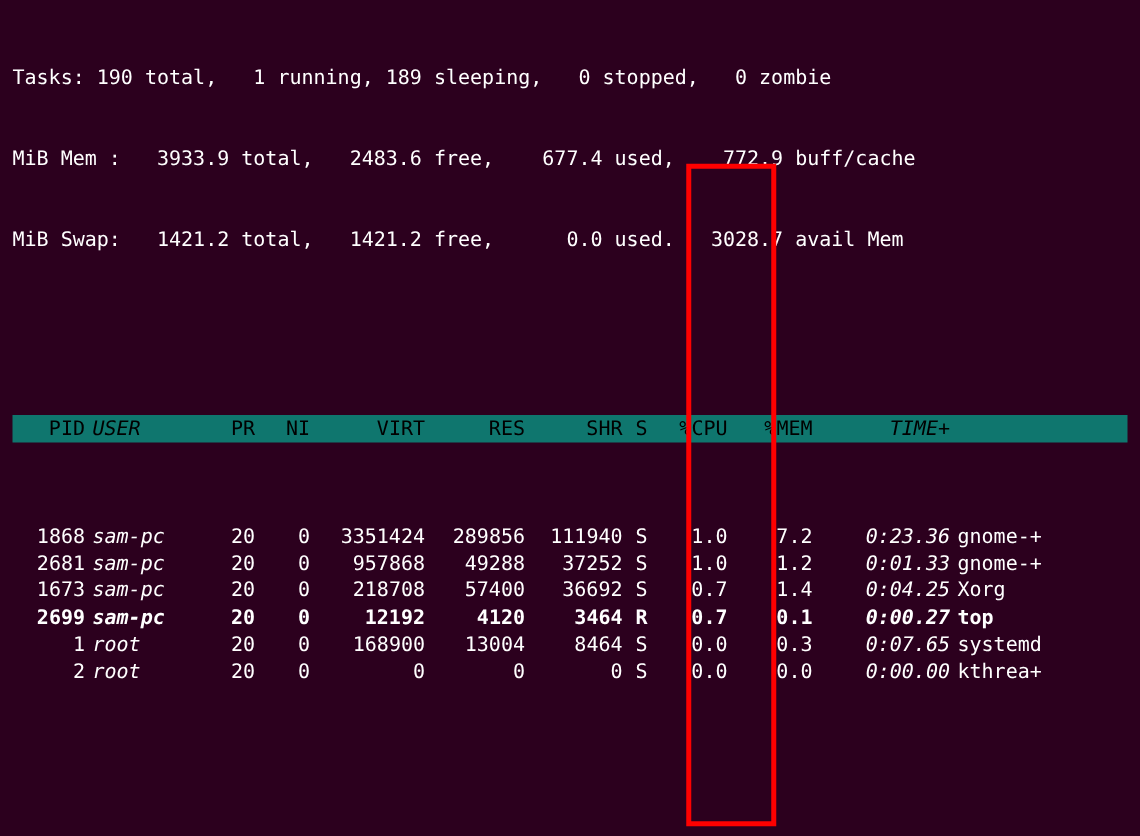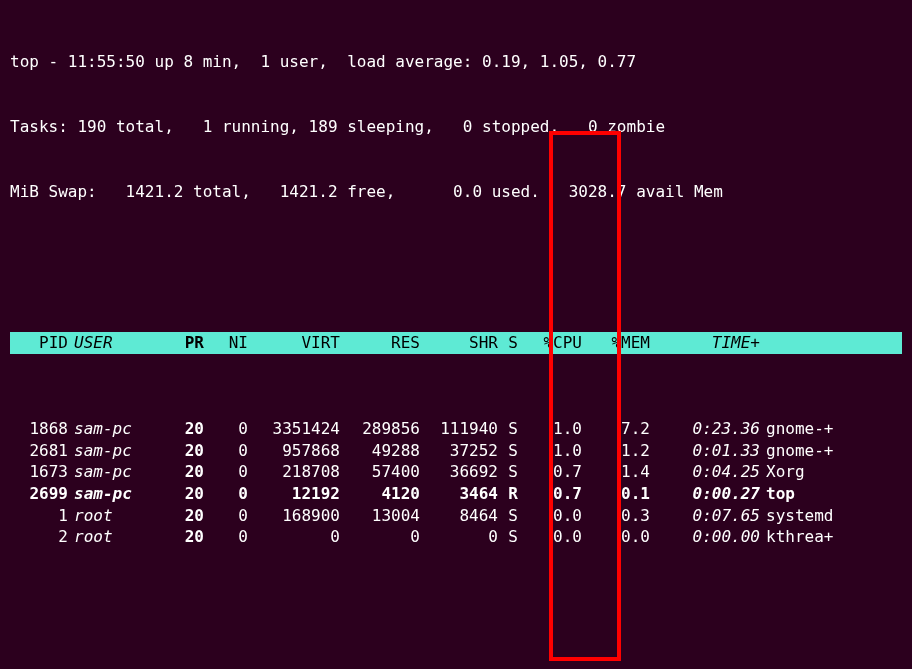--- a/index.html
+++ b/index.html
@@ -12,35 +12,35 @@
     width:912px;
     height:669px;
     overflow:hidden;
     position:relative;
   }
   .term{
     padding:8px 10px 6px 10px;
     white-space:pre;
   }
   .hdr-row{
-    background:#5eead4;
+    background:#0f766e;
     color:#000000;
   }
   .row{
     display:flex;
   }
   .cell{
     text-align:right;
     padding-right:0;
   }
   .cell.left{text-align:left;}
   
   .c-pid  {width:58px;}
   .c-user {width:80px; text-align:left; padding-left:6px;font-style:italic;}
-  .c-pr   {width:50px;font-weight:bold;}
+  .c-pr   {width:50px;}
   .c-ni   {width:44px;}
   .c-virt {width:92px;}
   .c-res  {width:80px;}
   .c-shr  {width:78px;}
   .c-s    {width:20px;}
   .c-cpu  {width:64px;}
   .c-mem  {width:56px;margin-left:12px;}
   .c-time {width:110px;font-style:italic;}
   .c-cmd  {width:120px; text-align:left; padding-left:6px;}
   .bold{font-weight:bold;}
@@ -53,22 +53,22 @@
     width:72px;
     height:530px;
     pointer-events:none;
     box-sizing:border-box;
   }
 </style>
 </head>
 <body>
 
 <div class="term">
-  <div class="summary-line">top - 11:55:50 up 8 min,  1 user,  load average: 0.19, 1.05, 0.77</div>
   <div class="summary-line">Tasks: 190 total,   1 running, 189 sleeping,   0 stopped,   0 zombie</div>
+  <div class="summary-line">MiB Mem :   3933.9 total,   2483.6 free,    677.4 used,    772.9 buff/cache</div>
   <div class="summary-line">MiB Swap:   1421.2 total,   1421.2 free,      0.0 used.   3028.7 avail Mem</div>
   <div class="summary-line"> </div>
 
   <div class="row hdr-row">
     <div class="cell c-pid">PID</div>
     <div class="cell c-user left">USER</div>
     <div class="cell c-pr">PR</div>
     <div class="cell c-ni">NI</div>
     <div class="cell c-virt">VIRT</div>
     <div class="cell c-res">RES</div>

